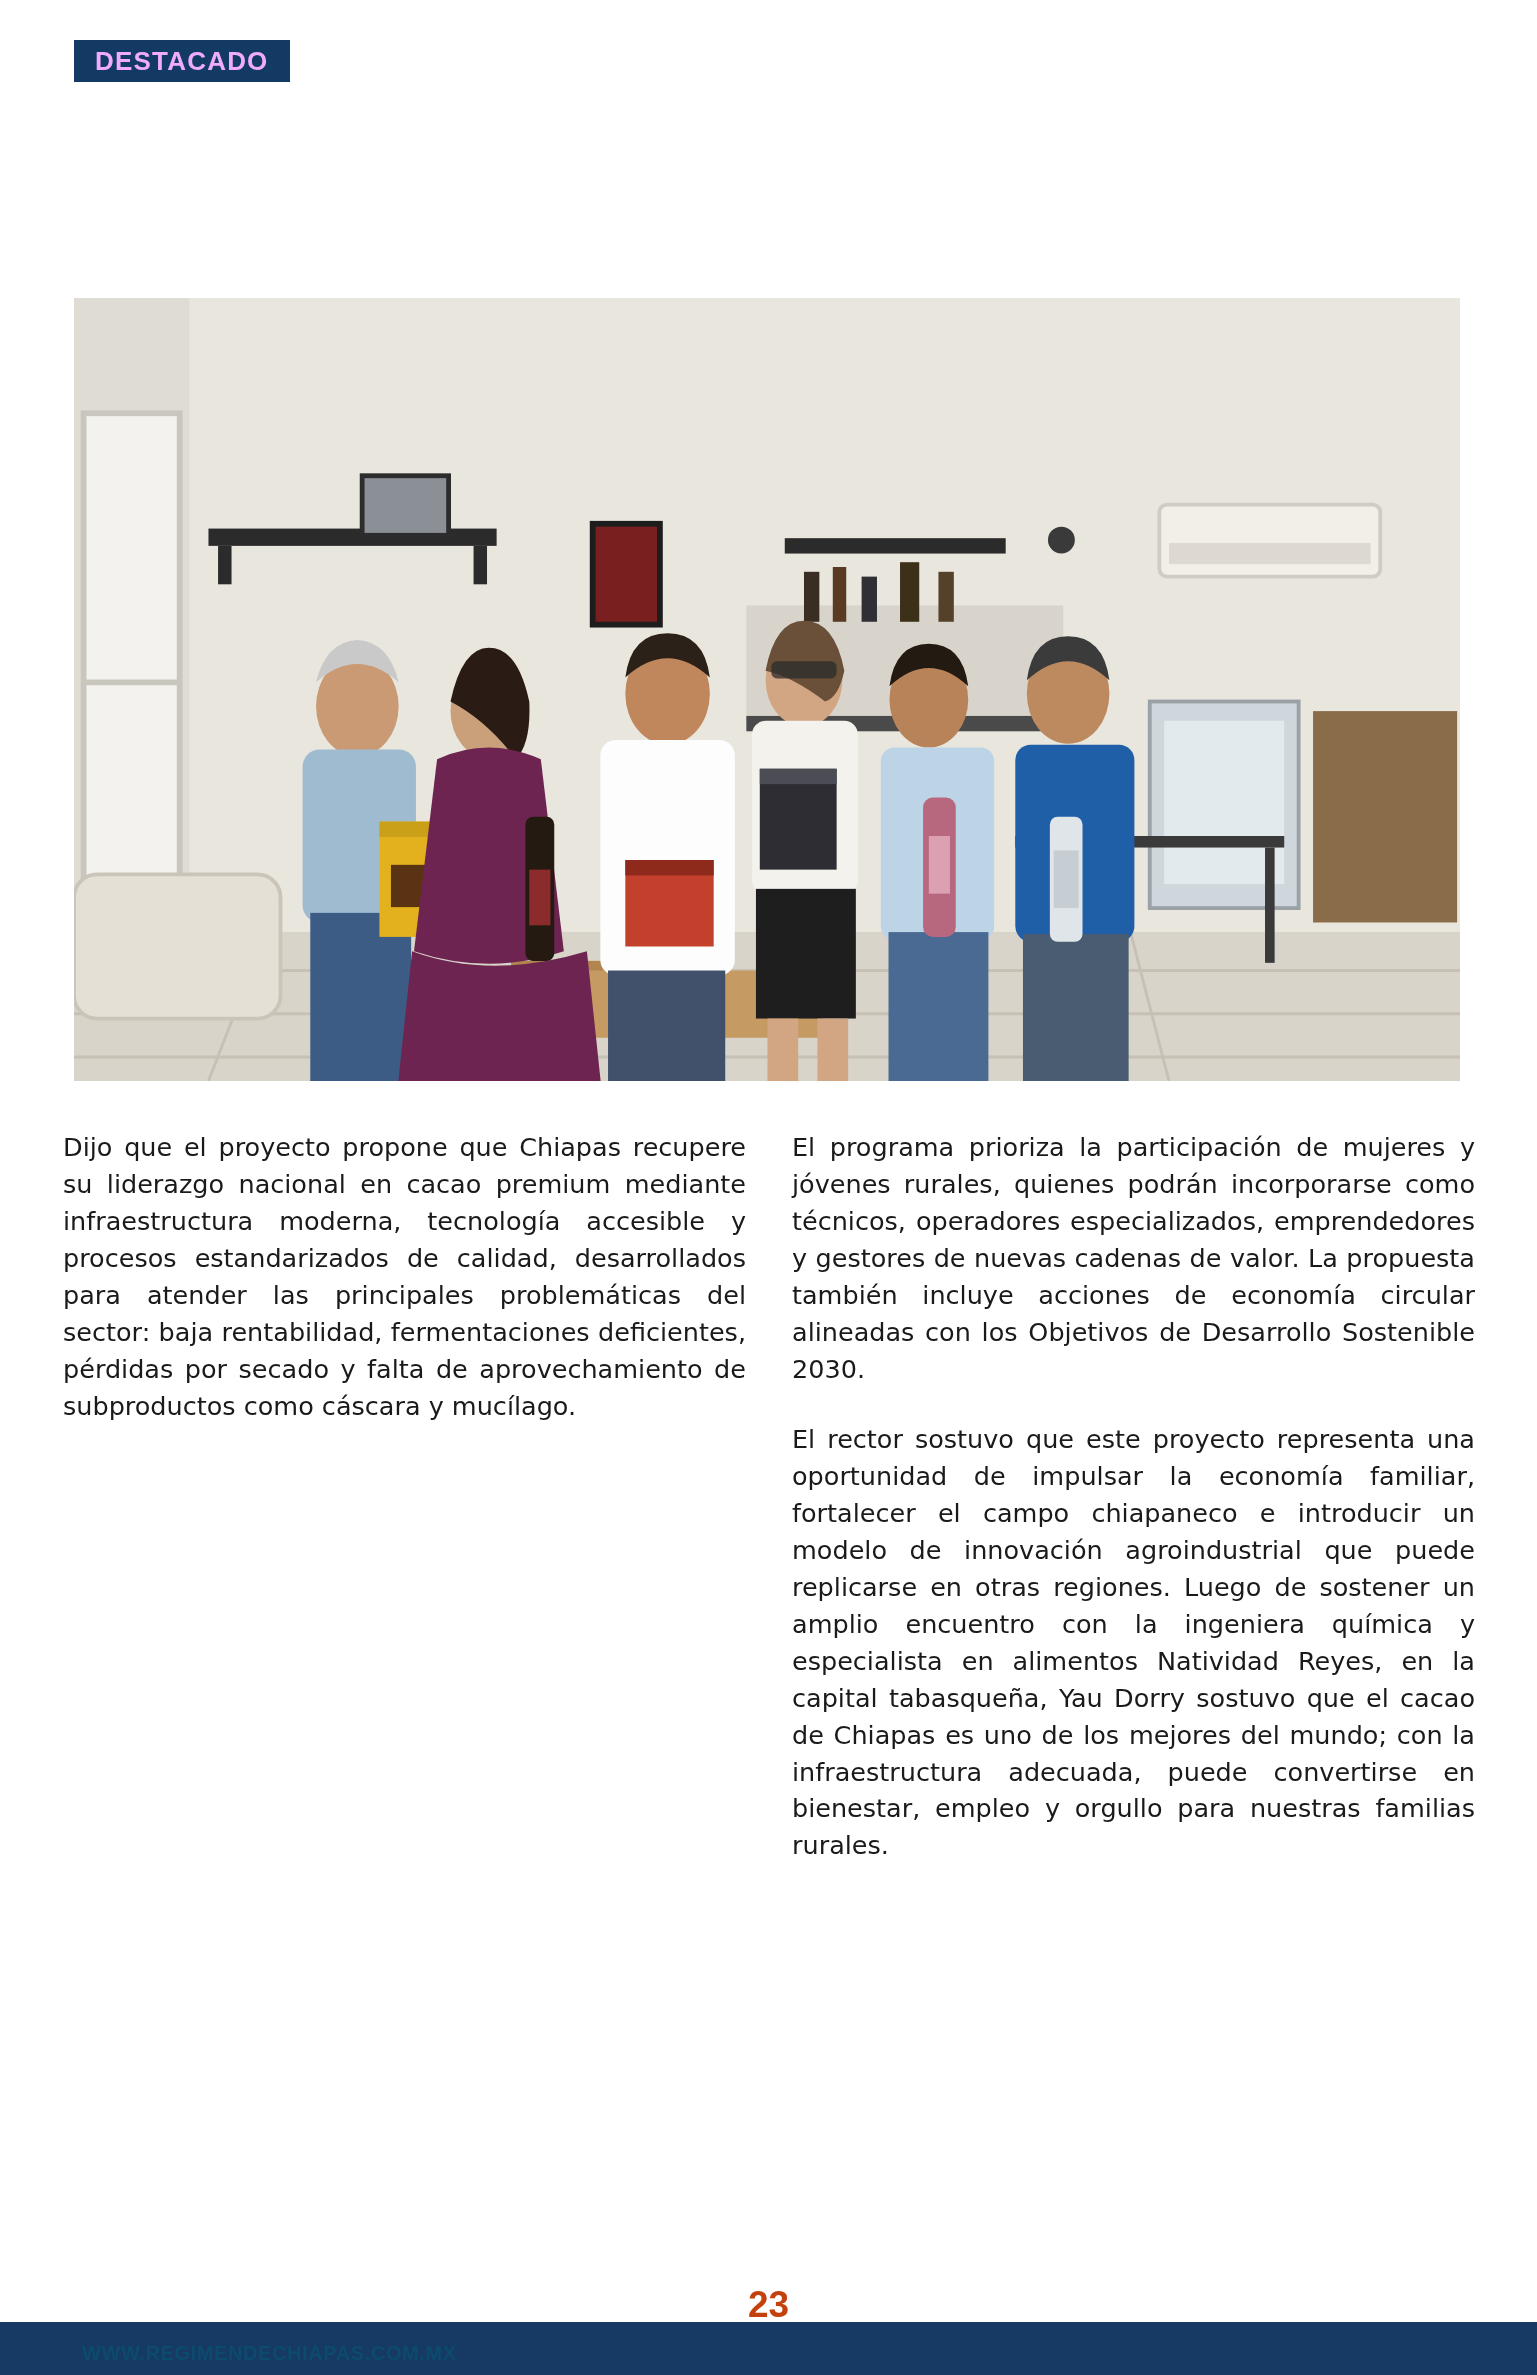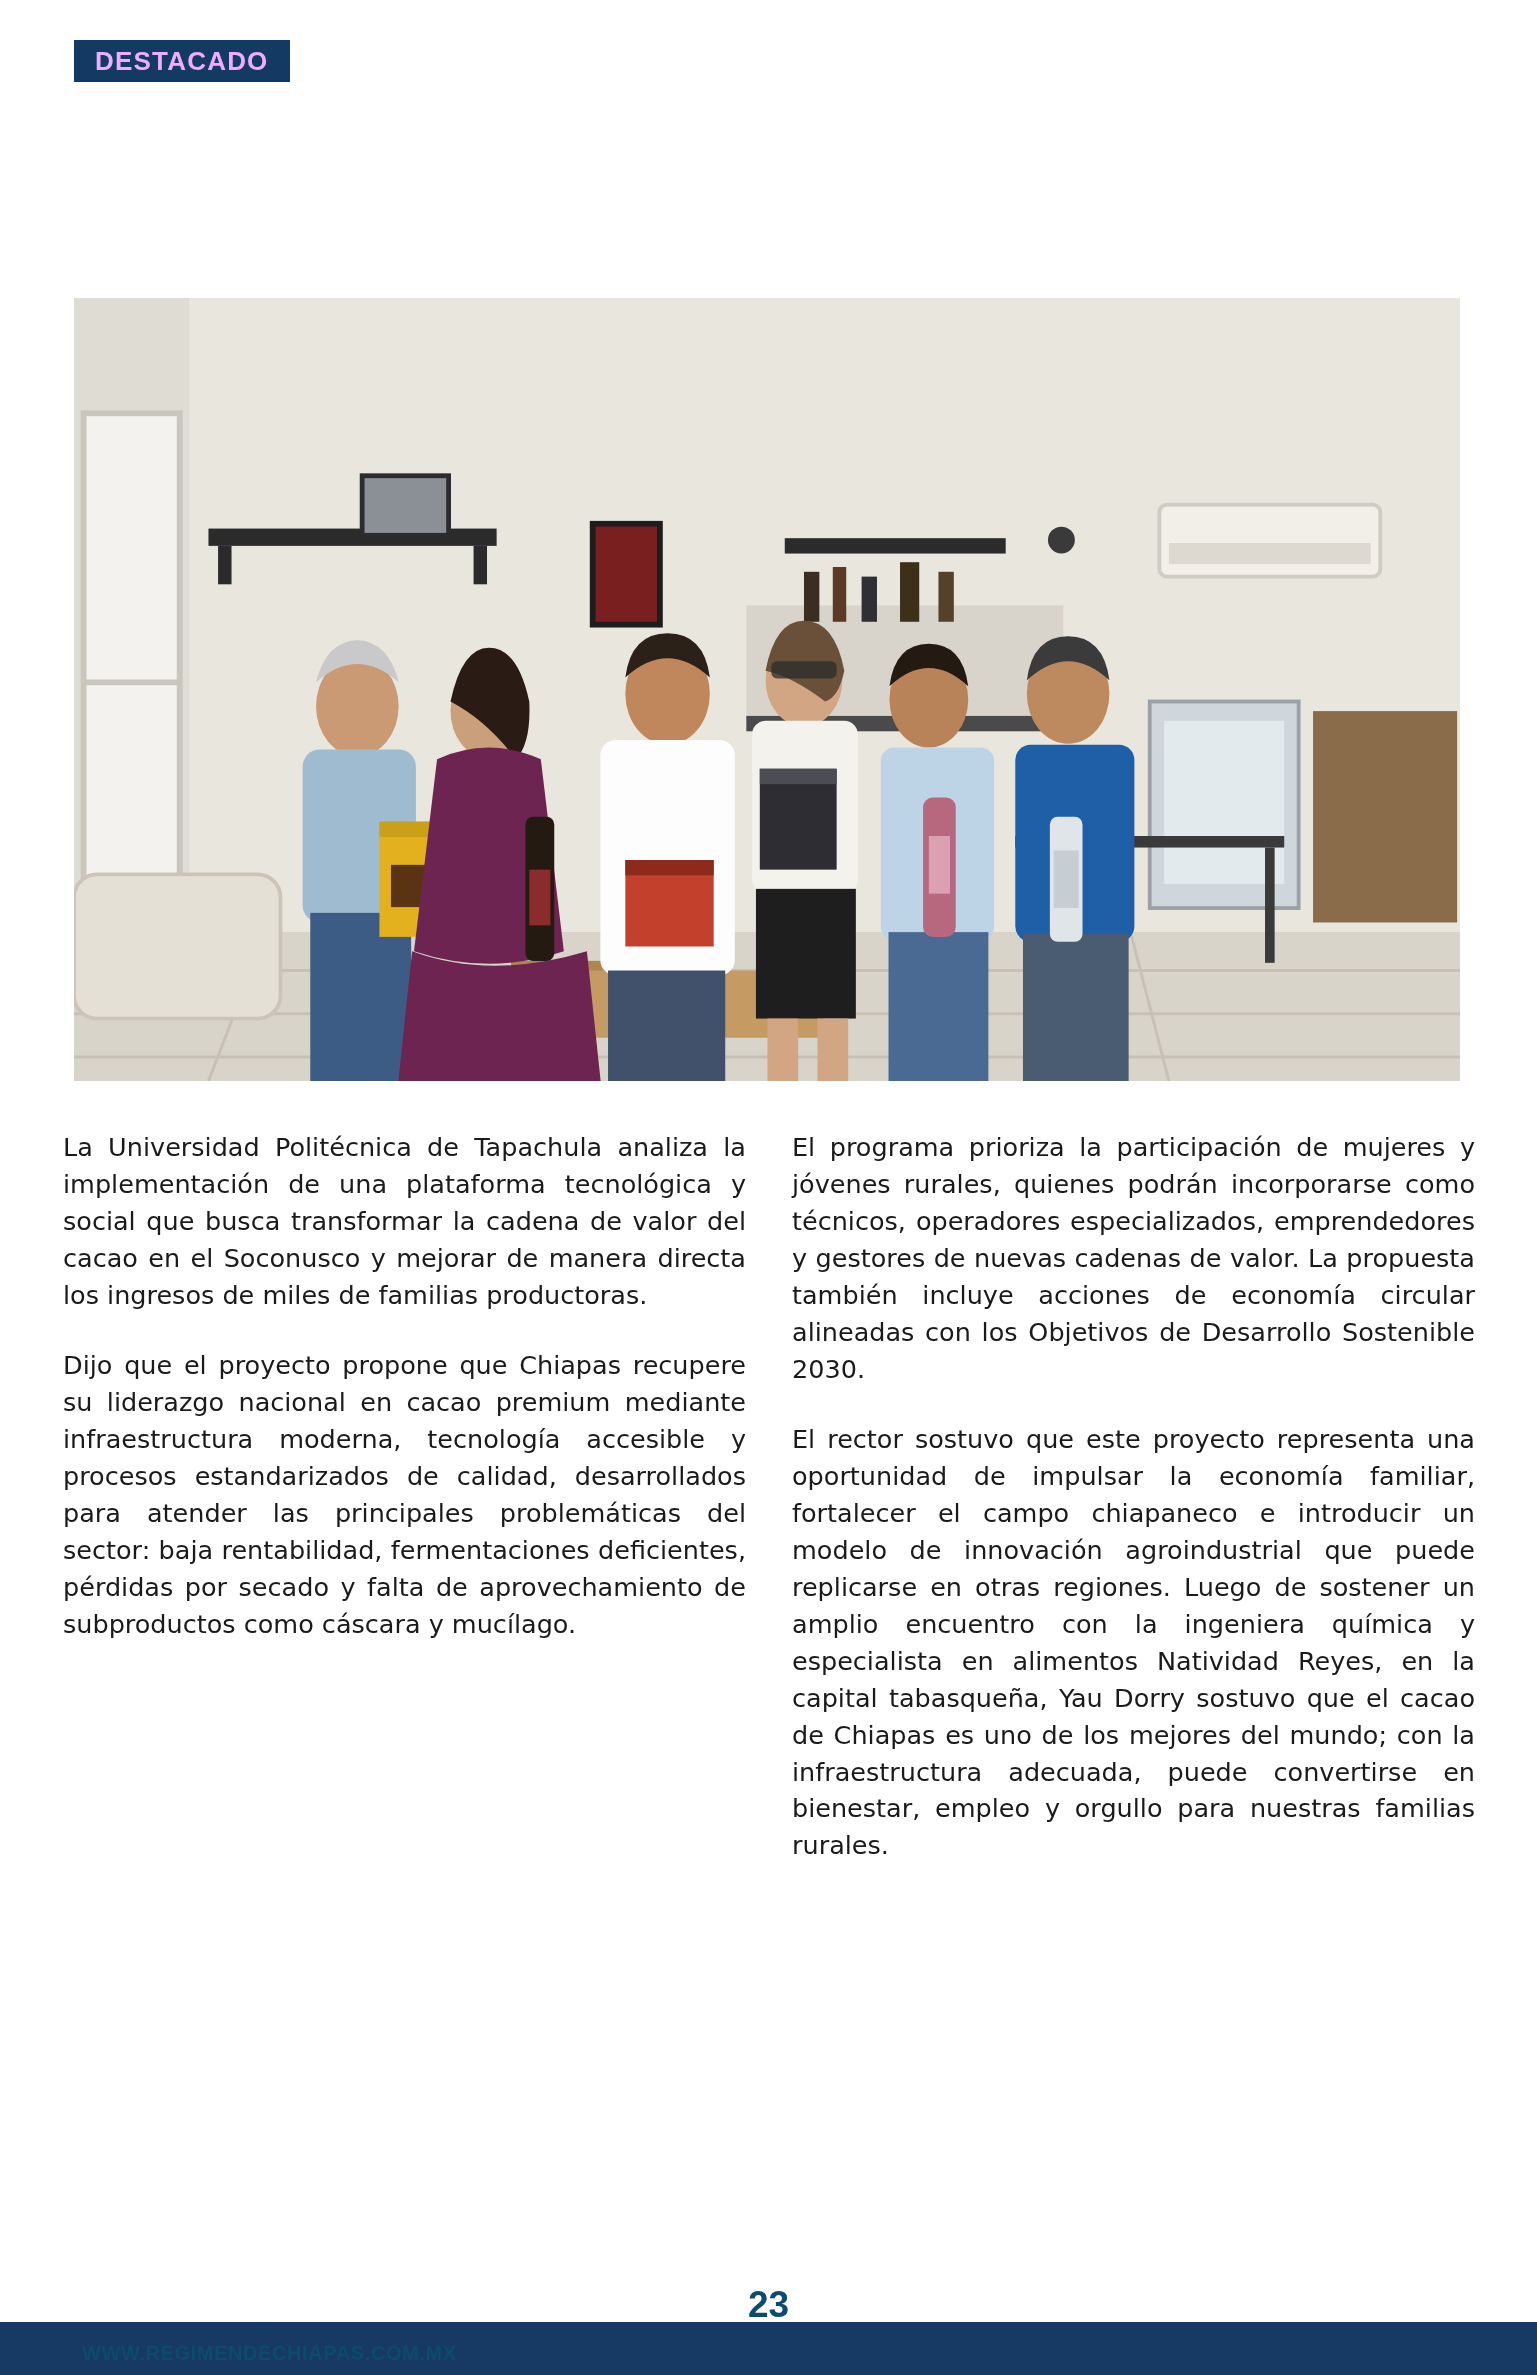--- a/index.html
+++ b/index.html
@@ -104,21 +104,21 @@
     font-weight: bold;
     font-size: 20px;
     letter-spacing: 0.6px;
   }
   .page-number {
     position: absolute;
     left: 0;
     width: 1537px;
     text-align: center;
     bottom: 50px;
-    color: #0c4a6e;
+    color: #c2410c;
     font-family: "Liberation Sans", sans-serif;
     font-weight: bold;
     font-size: 37px;
   }
 </style>
 </head>
 <body>
 
 <div class="page">
 
@@ -255,21 +255,20 @@
         <rect x="984" y="852" width="52" height="30" rx="9" fill="#2a2118"></rect>
         <rect x="1050" y="852" width="52" height="30" rx="9" fill="#2a2118"></rect>
         <rect x="1016" y="540" width="34" height="130" rx="8" fill="#dfe5e8"></rect>
         <rect x="1020" y="575" width="26" height="60" fill="#c6ced3"></rect>
       </g>
     </svg>
   </div>
 
   <div class="columns">
     <div class="col">
-      <p>La Universidad Politécnica de Tapachula analiza la implementación de una plataforma tecnológica y social que busca transformar la cadena de valor del cacao en el Soconusco y mejorar de manera directa los ingresos de miles de familias productoras.</p>
       <p>Dijo que el proyecto propone que Chiapas recupere su liderazgo nacional en cacao premium mediante infraestructura moderna, tecnología accesible y procesos estandarizados de calidad, desarrollados para atender las principales problemáticas del sector: baja rentabilidad, fermentaciones deficientes, pérdidas por secado y falta de aprovechamiento de subproductos como cáscara y mucílago.</p>
     </div>
     <div class="col">
       <p>El programa prioriza la participación de mujeres y jóvenes rurales, quienes podrán incorporarse como técnicos, operadores especializados, emprendedores y gestores de nuevas cadenas de valor. La propuesta también incluye acciones de economía circular alineadas con los Objetivos de Desarrollo Sostenible 2030.</p>
       <p>El rector sostuvo que este proyecto representa una oportunidad de impulsar la economía familiar, fortalecer el campo chiapaneco e introducir un modelo de innovación agroindustrial que puede replicarse en otras regiones. Luego de sostener un amplio encuentro con la ingeniera química y especialista en alimentos Natividad Reyes, en la capital tabasqueña, Yau Dorry sostuvo que el cacao de Chiapas es uno de los mejores del mundo; con la infraestructura adecuada, puede convertirse en bienestar, empleo y orgullo para nuestras familias rurales.</p>
     </div>
   </div>
 
   <div class="page-number">23</div>
   <div class="footer-bar"></div>

